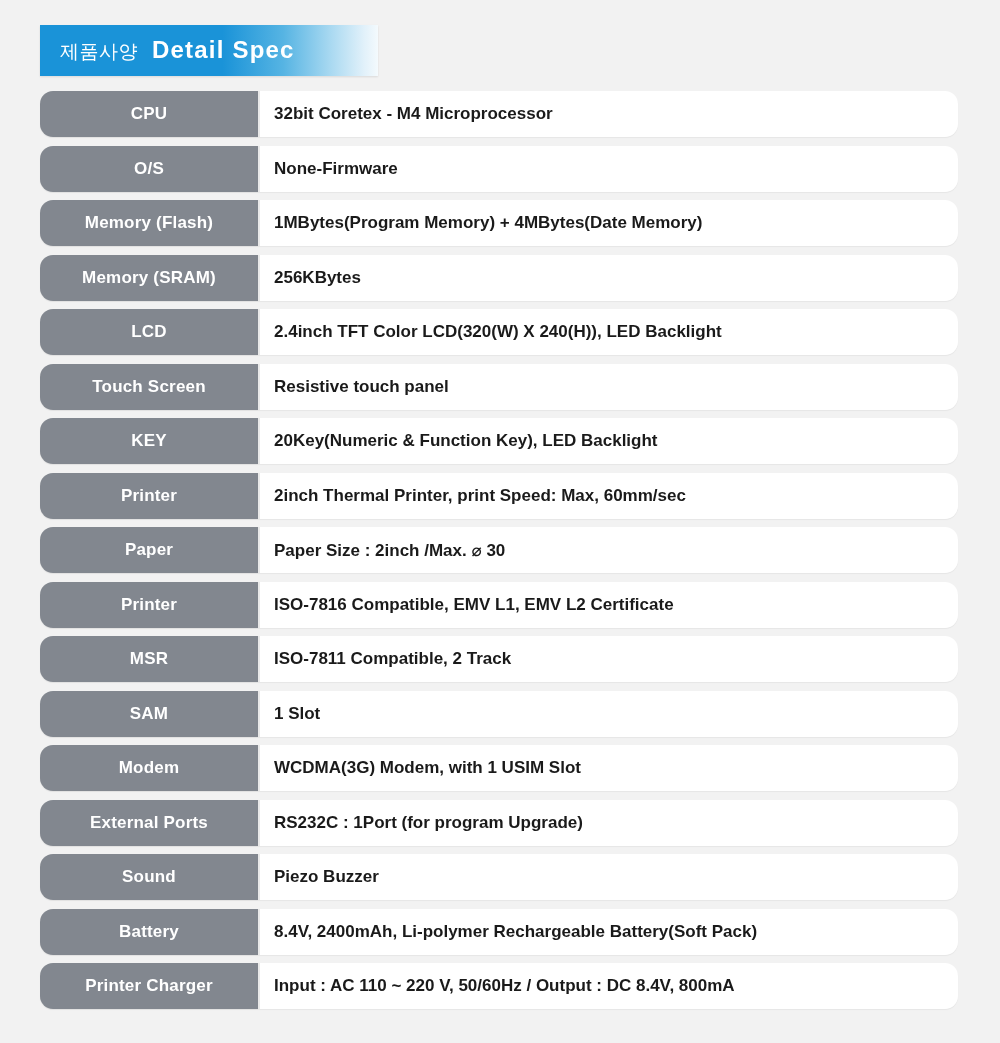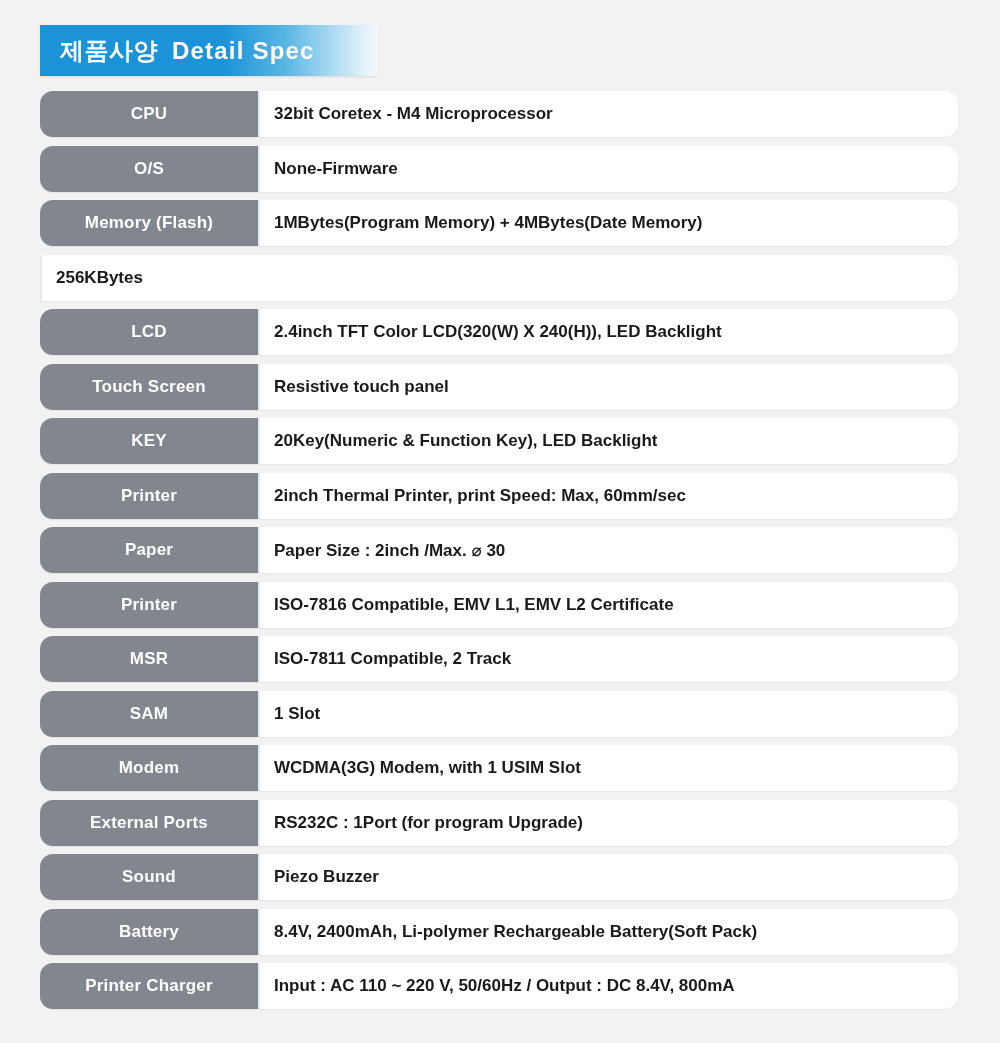--- a/index.html
+++ b/index.html
@@ -41,22 +41,22 @@
     box-shadow: 0 1px 2px rgba(0,0,0,0.10);
   }
   .banner-inner {
     display: flex;
     align-items: baseline;
     padding-left: 20px;
     white-space: nowrap;
   }
   .banner-ko {
     color: #ffffff;
-    font-size: 24px;
-    font-weight: bold;
+    font-size: 19px;
+    font-weight: normal;
     letter-spacing: 0.5px;
   }
   .banner-en {
     color: #ffffff;
     font-size: 24px;
     font-weight: bold;
     letter-spacing: 1.2px;
     margin-left: 14px;
   }
 
@@ -130,20 +130,21 @@
       </div>
       <div class="spec-row">
         <div class="spec-label">O/S</div>
         <div class="spec-value">None-Firmware</div>
       </div>
       <div class="spec-row">
         <div class="spec-label">Memory (Flash)</div>
         <div class="spec-value">1MBytes(Program Memory) + 4MBytes(Date Memory)</div>
       </div>
       <div class="spec-row">
+        <div class="spec-label">Memory (SRAM)</div>
         <div class="spec-value">256KBytes</div>
       </div>
       <div class="spec-row">
         <div class="spec-label">LCD</div>
         <div class="spec-value">2.4inch TFT Color LCD(320(W) X 240(H)), LED Backlight</div>
       </div>
       <div class="spec-row">
         <div class="spec-label">Touch Screen</div>
         <div class="spec-value">Resistive touch panel</div>
       </div>

